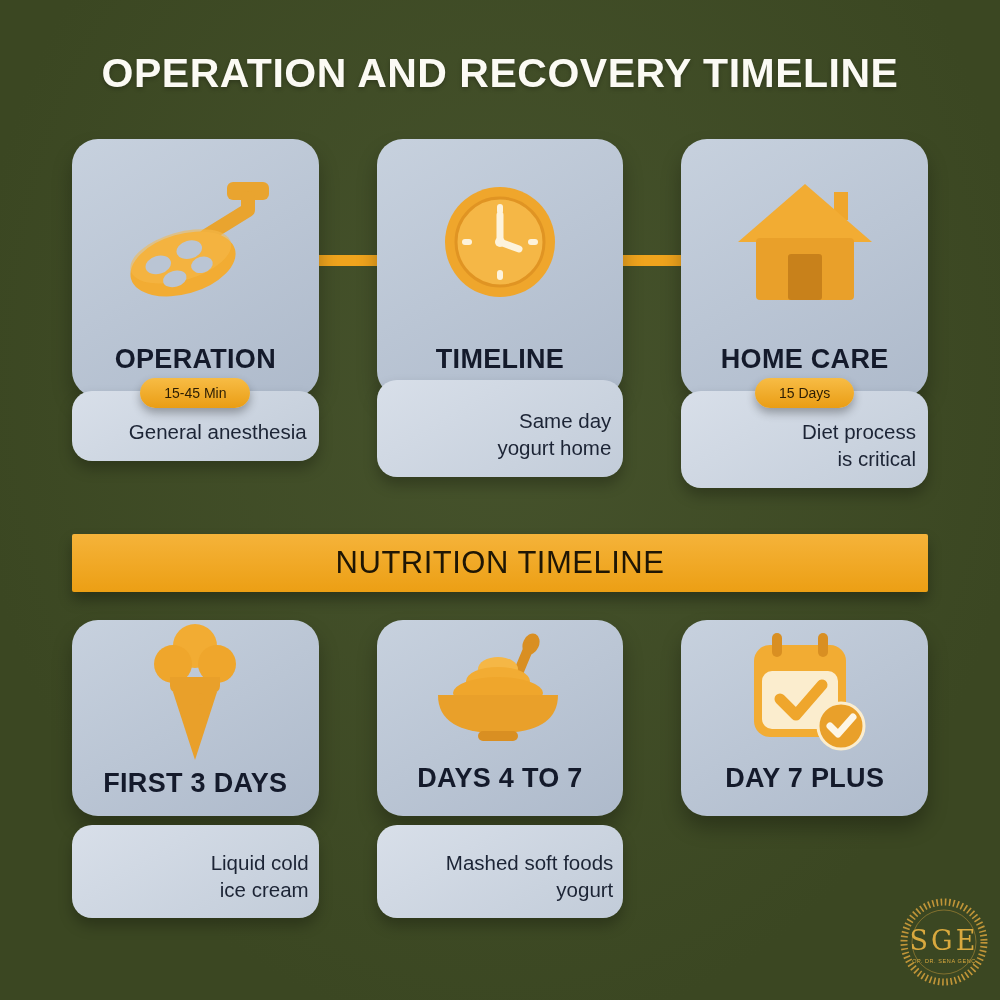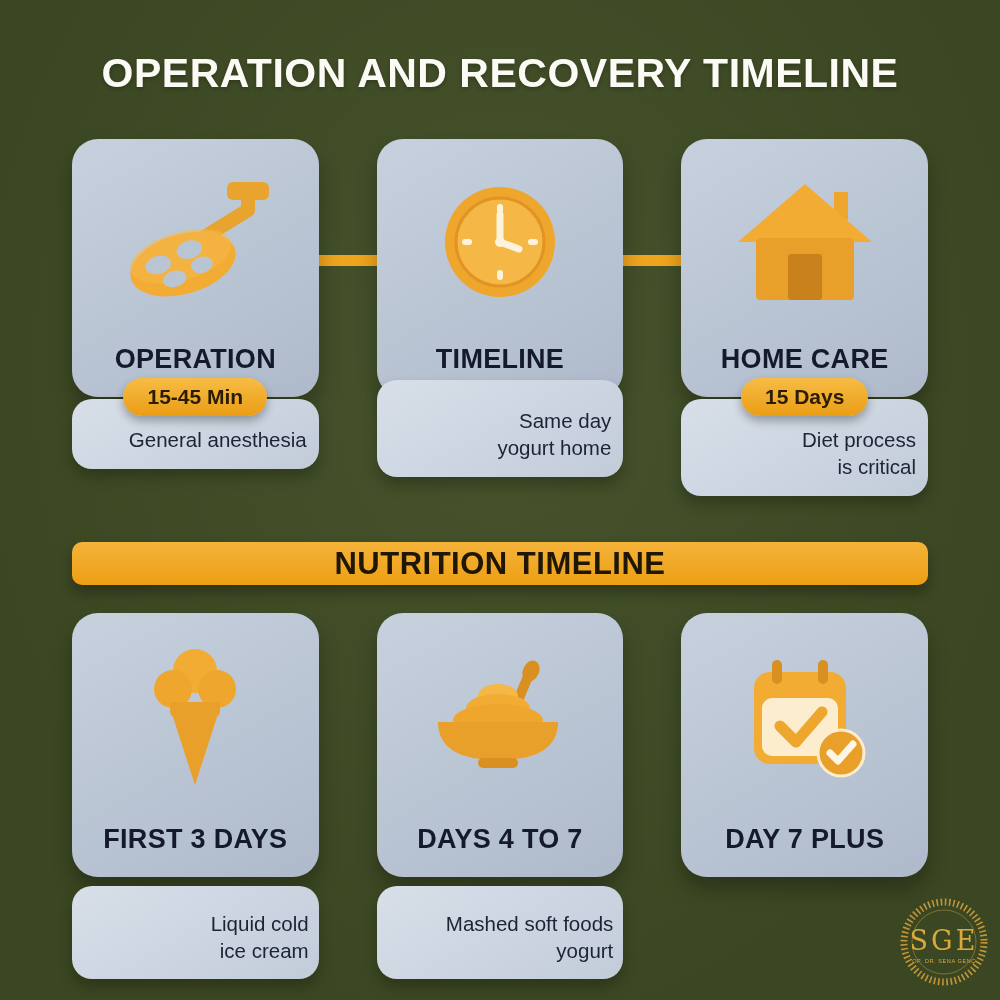--- a/index.html
+++ b/index.html
@@ -27,47 +27,47 @@
   }
   .connector-1 { left:238px; width:76px; }
   .connector-2 { left:542px; width:76px; }
   .col { display:flex; flex-direction:column; align-items:center; position:relative; z-index:1; }
   .main-card {
     width:100%; height:258px; border-radius:26px;
     background:linear-gradient(150deg,#c7d1de 0%, #aebacb 100%);
     box-shadow:0 12px 20px rgba(0,0,0,0.28);
     display:flex; flex-direction:column; align-items:center;
   }
-  .main-card.short { height:264px; }
+  .main-card.short { height:196px; }
   .icon-wrap { flex:1; display:flex; align-items:center; justify-content:center; width:100%; }
   .card-title {
     font-size:27px; font-weight:bold; color:#141a2b;
     padding-bottom:22px; text-align:center; letter-spacing:0.3px;
   }
   .badge {
     position:relative; z-index:2; margin-top:-19px;
     background:linear-gradient(180deg,#f7bc45,#ea9d14);
     border-radius:22px; padding:7px 24px;
-    font-size:21px; font-weight:bold; color:#2b1d04;
+    font-size:14px; font-weight:normal; color:#2b1d04;
     box-shadow:0 5px 10px rgba(0,0,0,0.3);
     white-space:nowrap;
   }
   .sub-card {
     width:100%; margin-top:-17px; box-sizing:border-box;
     border-radius:20px; padding:27px 12px 16px;
     background:linear-gradient(150deg,#d8dfe9 0%, #c2ccd9 100%);
     box-shadow:0 8px 14px rgba(0,0,0,0.25);
     text-align:right; font-size:20.5px; line-height:1.32; color:#1c2435;
   }
   .sub-card.plain { margin-top:9px; padding:24px 10px 15px; }
   .banner {
-    margin:46px 0 28px; height:43px; border-radius:10px;
+    margin:46px 0 28px; height:58px; border-radius:2px;
     background:linear-gradient(180deg,#f5b33a,#ec9f14);
     display:flex; align-items:center; justify-content:center;
-    font-size:31px; font-weight:bold; letter-spacing:0.5px; color:#1f1604;
+    font-size:31px; font-weight:normal; letter-spacing:0.5px; color:#1f1604;
     box-shadow:0 8px 14px rgba(0,0,0,0.3);
   }
   .logo {
     position:absolute; right:6px; bottom:2px; width:100px; text-align:center;
   }
 </style>
 </head>
 <body>
 
 <div class="poster">

